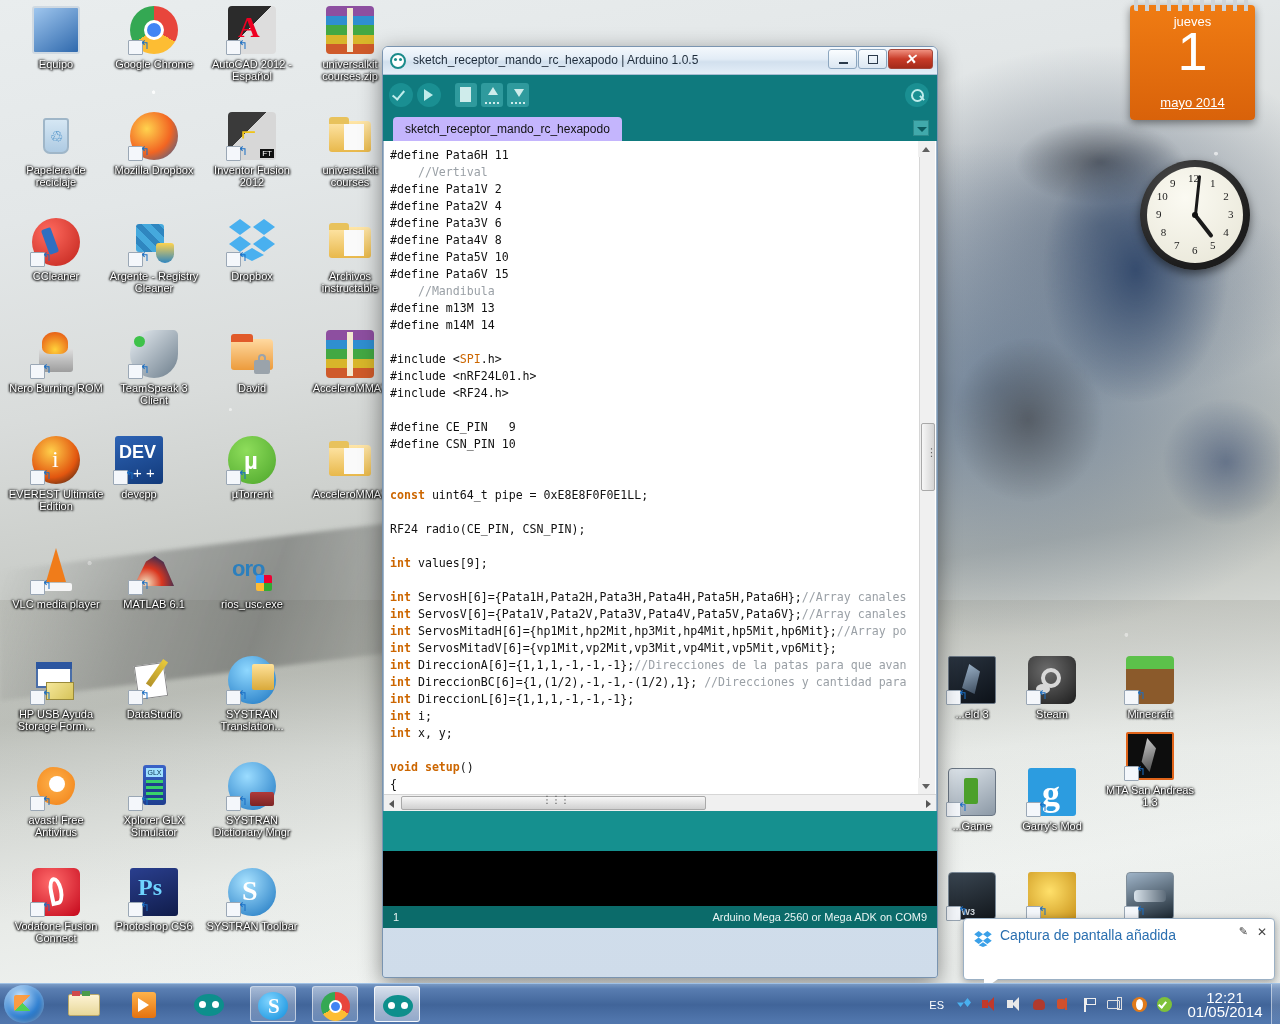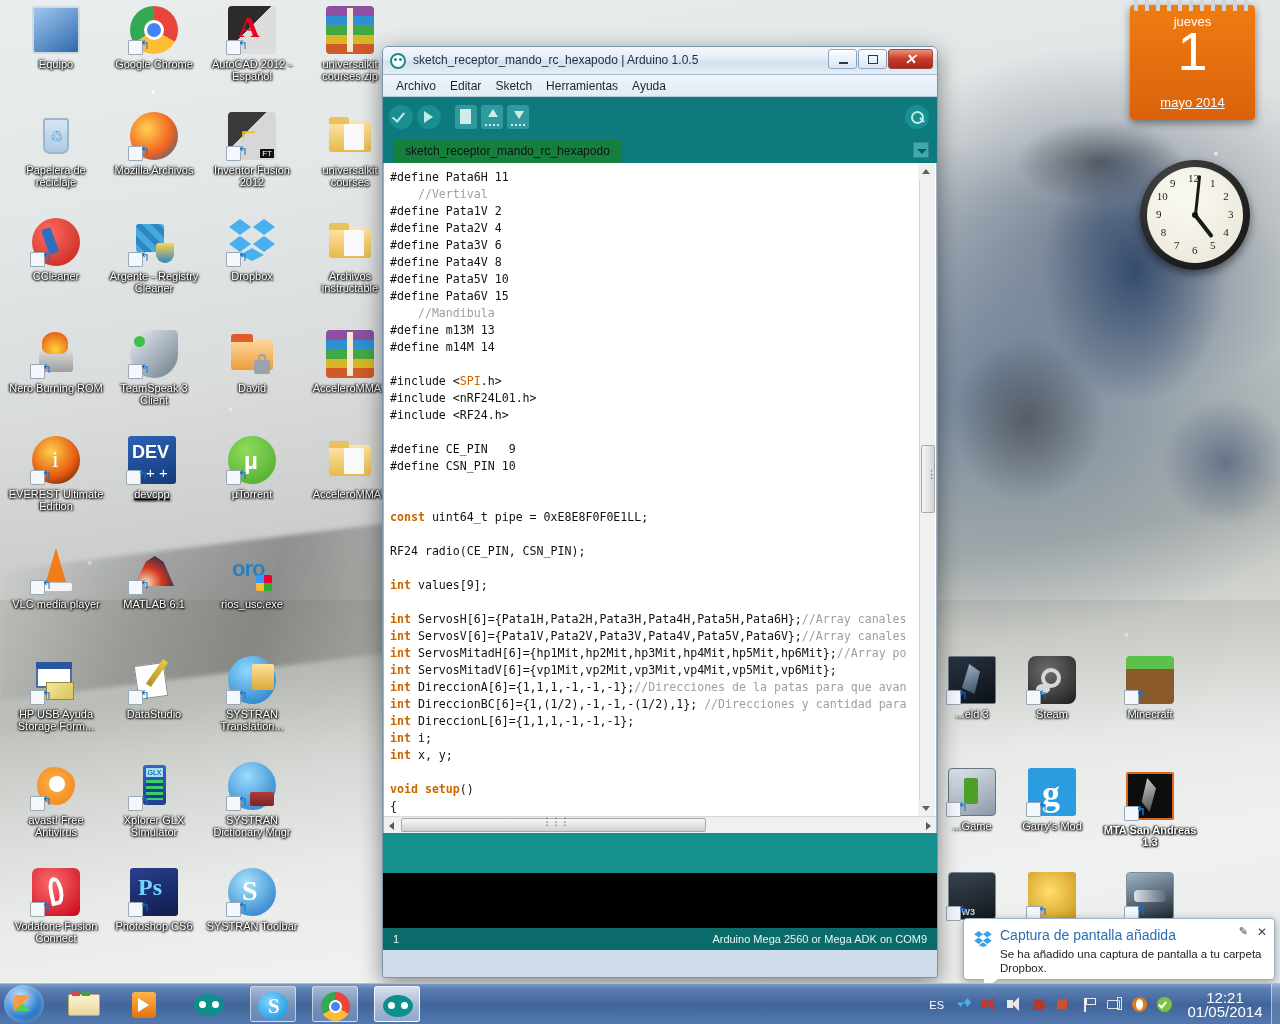--- a/index.html
+++ b/index.html
@@ -124,21 +124,21 @@
     background: repeating-linear-gradient(90deg,#cfeceb 0 2px, transparent 2px 4px); }
   .serialbtn { position:absolute; right:8px; top:8px; width:24px; height:24px; border-radius:50%;
     background:#1a8f92; cursor:pointer; }
   .serialbtn:after { content:""; position:absolute; left:6px; top:6px; width:9px; height:9px;
     border:2px solid #bfeceb; border-radius:50%; }
   .serialbtn:before { content:""; position:absolute; left:14px; top:14px; width:6px; height:2px;
     background:#bfeceb; transform:rotate(45deg); }
 
   .tabrow { height:26px; background:#0f7a7e; position:relative; }
   .tab { position:absolute; left:10px; top:2px; height:24px; padding:0 12px;
-    background:#15803d; border-radius:4px 4px 0 0; display:flex; align-items:center;
+    background:#c4b5fd; border-radius:4px 4px 0 0; display:flex; align-items:center;
     font-family:"Liberation Sans",sans-serif; font-size:12px; color:#111; cursor:pointer;text-align:right; }
   .tabarrow { position:absolute; right:8px; top:5px; width:16px; height:16px; background:#41a9ab;
     border:1px solid #2d8a8c; cursor:pointer; }
   .tabarrow:after { content:""; position:absolute; left:3px; top:6px; width:0; height:0;
     border-top:5px solid #0b5b5e; border-left:5px solid transparent; border-right:5px solid transparent; }
 
   .editor { position:relative; height:670px; background:#fff; overflow:hidden;
     border-left:1px solid #9fb4c8; border-right:1px solid #9fb4c8; }
   pre.code { font-family:"DejaVu Sans Mono","Liberation Mono",monospace; font-size:11.6px;
     line-height:17px; color:#111; padding:6px 0 0 6px; white-space:pre; }
@@ -253,21 +253,21 @@
         <div style="position:absolute;left:11px;top:6px;width:26px;height:36px;background:linear-gradient(180deg,rgba(210,230,245,.85),rgba(160,195,225,.8));border:2px solid #9fb6c8;border-radius:3px 3px 7px 7px"></div>
         <div style="position:absolute;left:18px;top:16px;color:#2f7fbf;font-size:15px">♲</div>
       </div>
       <div class="lbl">Papelera de reciclaje</div>
     </div>
     <div class="dicon" style="left: 106px; top: 112px;">
       <div class="glyph">
         <div class="sq" style="border-radius:50%;background:radial-gradient(circle at 35% 35%,#ffd34e,#f26522 55%,#1f5fa8 100%)"></div>
         <span class="shc"></span>
       </div>
-      <div class="lbl">Mozilla Archivos</div>
+      <div class="lbl">Mozilla Dropbox</div>
     </div>
     <div class="dicon" style="left: 204px; top: 112px;">
       <div class="glyph">
         <div class="sq" style="background:linear-gradient(135deg,#3a3a3a 40%,#d7d7d7 40%)"></div>
         <div style="position:absolute;left:13px;top:5px;color:#f0c419;font-size:26px;font-weight:bold">⌐</div>
         <div style="position:absolute;right:2px;bottom:2px;background:#111;color:#fff;font-size:8px;padding:0 2px">FT</div>
         <span class="shc"></span>
       </div>
       <div class="lbl">Inventor Fusion 2012</div>
     </div>
@@ -346,21 +346,21 @@
       <div class="lbl">AcceleroMMA7</div>
     </div>
     <div class="dicon" style="left: 8px; top: 436px;">
       <div class="glyph">
         <div class="sq" style="border-radius:50%;background:radial-gradient(circle at 40% 32%,#ffcf4a,#e2560f 60%,#1a1a1a)"></div>
         <div style="position:absolute;left:20px;top:10px;color:#fff;font-size:24px;font-family:'Liberation Serif',serif">i</div>
         <span class="shc"></span>
       </div>
       <div class="lbl">EVEREST Ultimate Edition</div>
     </div>
-    <div class="dicon" style="left: 104px; top: 436px; text-decoration: underline;">
+    <div class="dicon" style="left: 91px; top: 436px;">
       <div class="glyph">
         <div class="sq" style="background:linear-gradient(160deg,#2d63b5,#123a7a);border-radius:3px"></div>
         <div style="position:absolute;left:4px;top:6px;color:#fff;font-size:18px;font-weight:bold">DEV</div>
         <div style="position:absolute;left:18px;bottom:3px;color:#fff;font-size:15px">+ +</div>
         <span class="shc"></span>
       </div>
       <div class="lbl">devcpp</div>
     </div>
     <div class="dicon" style="left: 204px; top: 436px;">
       <div class="glyph">
@@ -509,21 +509,21 @@
       <div class="lbl">...Game</div>
     </div>
     <div class="dicon" style="left: 1004px; top: 768px;">
       <div class="glyph">
         <div class="sq" style="background:#2c9ce0;border-radius:3px"></div>
         <div style="position:absolute;left:14px;top:3px;color:#fff;font-size:36px;font-weight:bold;font-family:'Liberation Serif',serif;line-height:44px">g</div>
         <span class="shc"></span>
       </div>
       <div class="lbl">Garry's Mod</div>
     </div>
-    <div class="dicon" style="left: 1102px; top: 772px; font-weight: bold;">
+    <div class="dicon" style="left: 1102px; top: 732px;">
       <div class="glyph">
         <div class="sq" style="background:#0d0d0d;border:2px solid #e0641a;border-radius:2px"></div>
         <div style="position:absolute;left:14px;top:6px;width:16px;height:34px;background:linear-gradient(160deg,#cfcfcf,#4a4a4a);clip-path:polygon(45% 0,100% 30%,60% 100%,10% 70%)"></div>
         <span class="shc"></span>
       </div>
       <div class="lbl">MTA San Andreas 1.3</div>
     </div>
     <div class="dicon" style="left: 924px; top: 872px;">
       <div class="glyph">
         <div class="sq" style="background:linear-gradient(160deg,#3a4652,#12171c);border:1px solid #7b8a98"></div>
@@ -588,27 +588,20 @@
         </div>
       <div class="wbtn">
           <i class="r"></i>
         </div>
       <div class="wbtn close">
           <i class="x">✕</i>
         </div>
     </div>
   </div>
 
-  <div class="menubar" id="menubar">
-      <span>Archivo</span>
-      <span>Editar</span>
-      <span>Sketch</span>
-      <span>Herramientas</span>
-      <span>Ayuda</span>
-    </div>
 
   <div class="toolbar">
     <div class="tbtn">
         <i class="ck"></i>
       </div>
     <div class="tbtn">
         <i class="ar"></i>
       </div>
     <div class="tsep"></div>
     <div class="tbtn sq">
@@ -693,21 +686,20 @@
 
 <div class="toast">
   <svg class="dbx" viewBox="0 0 24 22">
     <polygon points="6,0 0,4.5 6,9 12,4.5" fill="#3aa0e8"></polygon>
     <polygon points="18,0 24,4.5 18,9 12,4.5" fill="#3aa0e8"></polygon>
     <polygon points="0,13.5 6,9 12,13.5 6,18" fill="#3aa0e8"></polygon>
     <polygon points="24,13.5 18,9 12,13.5 18,18" fill="#3aa0e8"></polygon>
     <polygon points="6,19.5 12,15.5 18,19.5 12,22" fill="#3aa0e8"></polygon>
   </svg>
   <div class="t1">Captura de pantalla añadida</div>
-  <div class="t2">Se ha añadido una captura de pantalla a tu carpeta Dropbox.</div>
   <div class="pin">✎</div>
   <div class="cls">✕</div>
 </div>
 
 <div class="taskbar">
   <div class="startorb">
       <i class="flag"></i>
     </div>
   <div id="tbitems">
       <div class="tbitem " style="left: 62px;">

